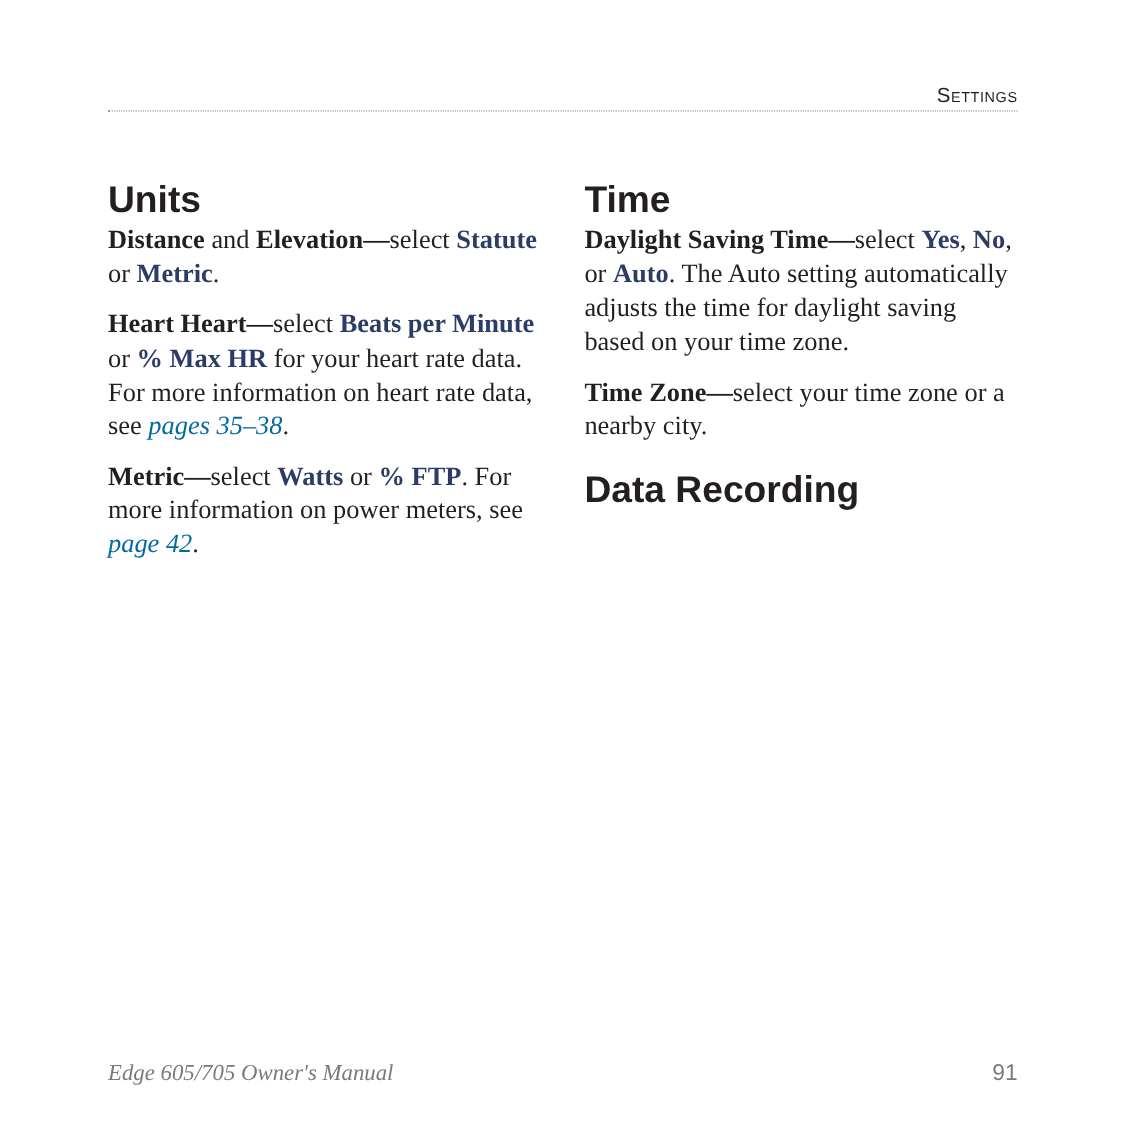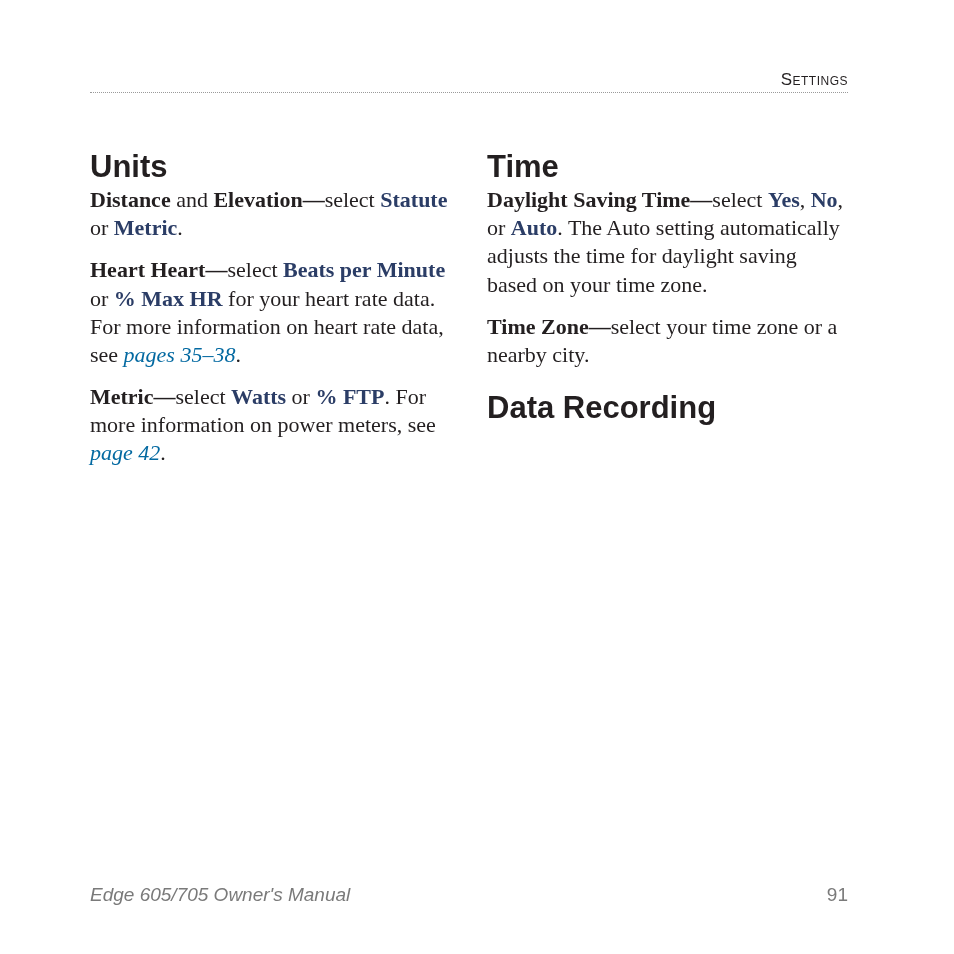--- a/index.html
+++ b/index.html
@@ -64,21 +64,21 @@
     left: 90px;
     right: 90px;
     bottom: 48px;
     display: flex;
     justify-content: space-between;
     align-items: baseline;
     font-family: Arial, Helvetica, sans-serif;
     font-size: 19px;
     color: #7a7a7a;
   }
-  .footer .title { font-style: italic; }
+  .footer .title { font-style: italic; font-family: Liberation Serif, serif; }
 </style>
 </head>
 <body>
 
 <div class="page">
 
   <div class="running-head">
     <span class="sc">Settings</span>
   </div>
   <div class="dotted-divider"></div>

